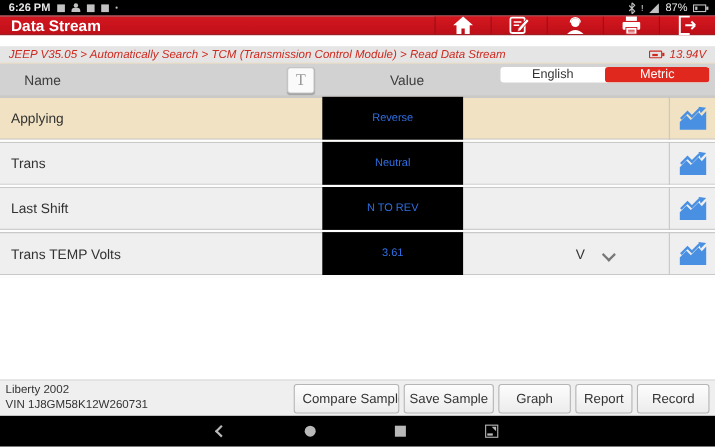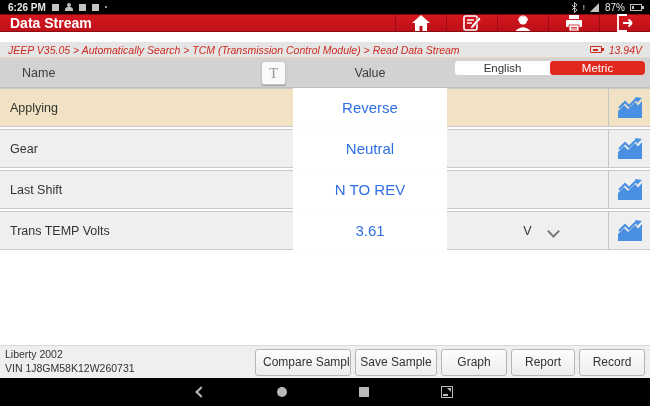--- a/index.html
+++ b/index.html
@@ -65,38 +65,38 @@
   .unit-toggle {
     position:absolute; left:455px; right:5px; top:3px; height:14px; background:#fff;
     border-radius:3px; display:flex; overflow:hidden;
   }
   .seg { flex:1; display:flex; align-items:center; justify-content:center; font-size:11.5px; color:#333; cursor:pointer; }
   .seg.active { background:#e0281e; color:#fff; border-radius:3px; }
   .rows { position:absolute; top:88px; left:0; right:0;text-decoration:underline; }
   .row { position:relative; height:41px; background:#efefef; border-bottom:2px solid #fdfdfd; box-shadow:0 1px 0 #c9c9c9 inset, 0 -1px 0 #c9c9c9 inset; }
   .row.highlight { background:#f0e2c2; }
   .cell-name { position:absolute; left:0; top:0; bottom:0; width:293px; display:flex; align-items:center; padding-left:10px; font-size:12.5px; color:#333; }
-  .cell-value { position:absolute; left:293px; width:154px; top:0; bottom:0; background:#ffffff; display:flex; align-items:center; justify-content:center; font-size:15px; color:#2f6fe4; }
+  .cell-value { position:absolute; left:293px; width:128px; top:0; bottom:0; background:#000000; display:flex; align-items:center; justify-content:center; font-size:10px; color:#2f6fe4; }
   .cell-unit { position:absolute; left:447px; width:161px; top:0; bottom:0; display:flex; align-items:center; justify-content:center; font-size:12.5px; color:#333; }
   .chev { position:absolute; right:50px; top:16px; width:9px; height:9px; border-left:2px solid #777; border-bottom:2px solid #777; transform:rotate(-45deg); }
   .cell-graph { position:absolute; left:608px; right:0; top:0; bottom:0; border-left:1px solid #c6c6c6; display:flex; align-items:center; justify-content:center; cursor:pointer; }
   
   .bottombar {
     position:absolute; top:345px; left:0; right:0; height:33px; background:#efefef;
     border-top:1px solid #d8d8d8; display:flex; align-items:center; padding:0 5px;
   }
   .vehicle-info { font-size:10.5px; color:#333; line-height:1.3; }
   .fbtns { margin-left:auto; display:flex; gap:4px; }
   .fbtn {
     height:27px; background:linear-gradient(#fdfdfd,#ececec); border:1px solid #b5b5b5;
     border-radius:3px; font-size:12px; color:#333; display:flex; align-items:center;
     justify-content:center; white-space:nowrap; overflow:hidden; cursor:pointer;
   }
   .fbtn-compare { width:96px; justify-content:flex-start; padding-left:7px; }
-  .fbtn-save { width:82px; } .fbtn-graph { width:66px; } .fbtn-report { width:64px; } .fbtn-record { width:66px; }
+  .fbtn-save { width:82px; } .fbtn-graph { width:66px; } .fbtn-report { width:52px; } .fbtn-record { width:66px; }
   
   .navbar {
     position:absolute; top:378px; left:0; right:0; height:28px; background:#000;
     display:flex; align-items:center; justify-content:center; gap:72px;
   }
   .nv-back { width:8px; height:8px; border-left:2px solid #b9b9b9; border-bottom:2px solid #b9b9b9; transform:rotate(45deg); cursor:pointer; }
   .nv-home { width:10px; height:10px; border-radius:50%; background:#b9b9b9; cursor:pointer; }
   .nv-recent { width:10px; height:10px; background:#b9b9b9; cursor:pointer; }
   .nv-shot { width:12px; height:12px; border:1.5px solid #b9b9b9; position:relative; cursor:pointer; }
   .nv-shot::before { content:""; position:absolute; left:1px; bottom:1px; width:5px; height:2px; background:#b9b9b9; }
@@ -195,21 +195,21 @@
       <div class="cell-graph">
         <svg width="26" height="22" viewBox="0 0 26 22">
           <path fill="#4a90e2" d="M1 21 V14 L7 8 L11 12 L18 5 L21 8.5 L25 4 V21 Z"></path>
           <path fill="none" stroke="#4a90e2" stroke-width="2.2" d="M2 11 L8 5 L12 9 L19 2"></path>
           <path fill="#4a90e2" d="M18 0 L25 1 L20 6 Z"></path>
         </svg>
       </div>
     </div>
 
     <div class="row">
-      <div class="cell-name">Gear</div>
+      <div class="cell-name">Trans</div>
       <div class="cell-value">Neutral</div>
       <div class="cell-unit"></div>
       <div class="cell-graph">
         <svg width="26" height="22" viewBox="0 0 26 22">
           <path fill="#4a90e2" d="M1 21 V14 L7 8 L11 12 L18 5 L21 8.5 L25 4 V21 Z"></path>
           <path fill="none" stroke="#4a90e2" stroke-width="2.2" d="M2 11 L8 5 L12 9 L19 2"></path>
           <path fill="#4a90e2" d="M18 0 L25 1 L20 6 Z"></path>
         </svg>
       </div>
     </div>

